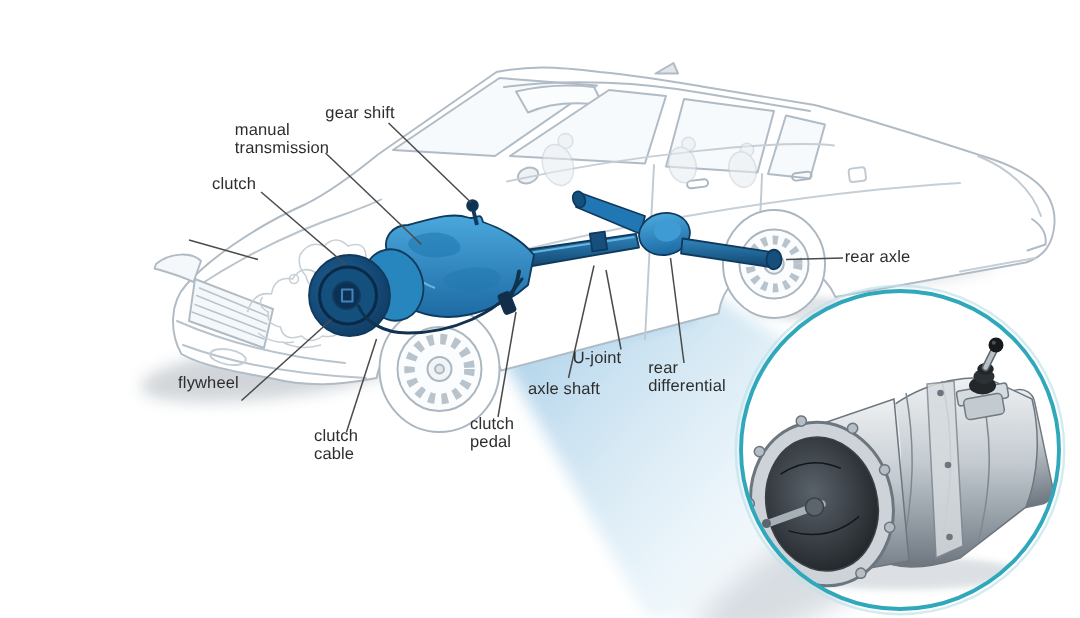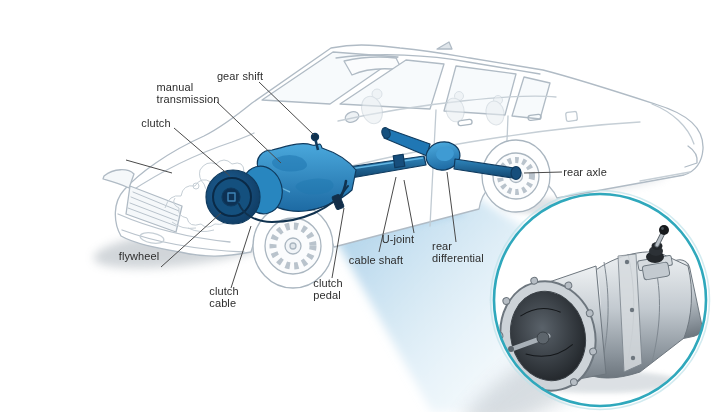--- a/index.html
+++ b/index.html
@@ -277,19 +277,19 @@
 
 <div class="label" style="left:240px;top:76px">gear shift</div>
 <div class="label" style="left:188px;top:93px">manual
 transmission</div>
 <div class="label" style="left:156px;top:123px">clutch</div>
 <div class="label" style="left:139px;top:256px">flywheel</div>
 <div class="label" style="left:224px;top:297px">clutch
 cable</div>
 <div class="label" style="left:328px;top:289px">clutch
 pedal</div>
-<div class="label" style="left:376px;top:260px">cable shaft</div>
+<div class="label" style="left:376px;top:260px">axle shaft</div>
 <div class="label" style="left:398px;top:239px">U-joint</div>
 <div class="label" style="left:458px;top:252px">rear
 differential</div>
 <div class="label" style="left:585px;top:172px">rear axle</div>
 
 </div>
 
 </body></html>

